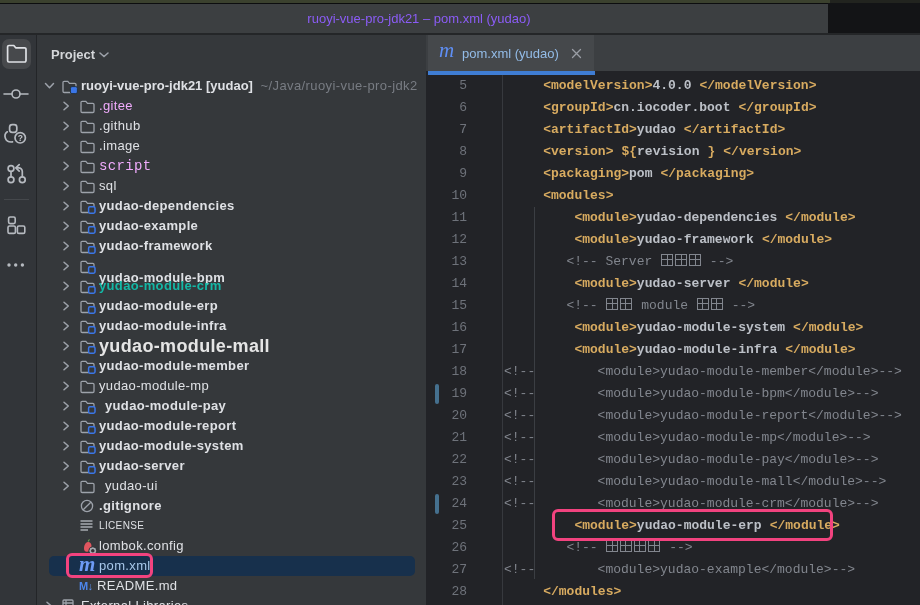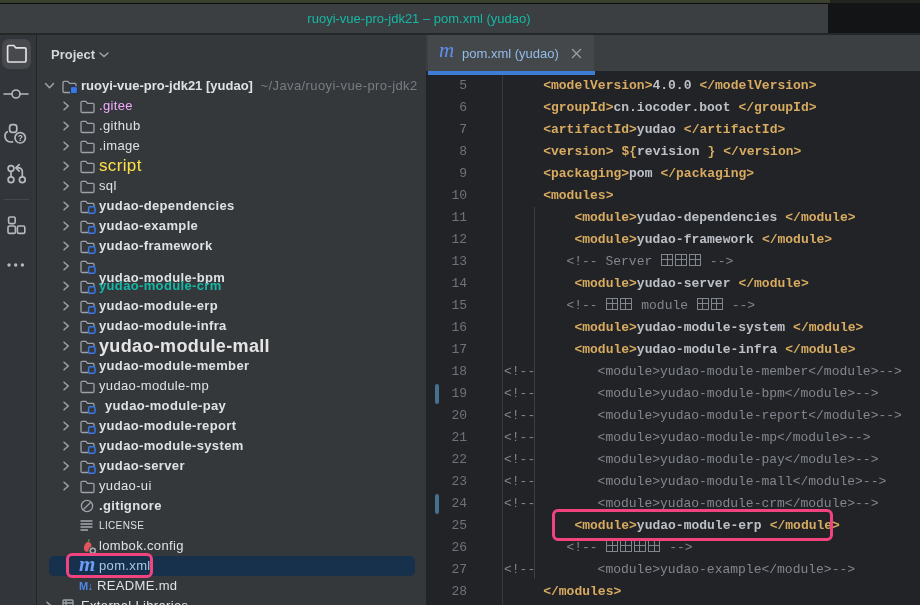--- a/index.html
+++ b/index.html
@@ -3,21 +3,21 @@
 <style>
   html,body{margin:0;padding:0;}
   body{width:920px;height:605px;position:relative;overflow:hidden;background:#222327;
        font-family:"Liberation Sans",sans-serif;-webkit-font-smoothing:antialiased;}
   .abs{position:absolute;}
   
   #olive{left:0;top:0;width:830px;height:3px;background:#3b412e;}
   #olive2{left:830px;top:0;width:90px;height:3px;background:#22241f;}
   #blackline{left:0;top:3px;width:828px;height:1px;background:#0c0d0e;}
   #titlebar{left:0;top:4px;width:828px;height:29px;background:#3c3f41;}
-  #title{left:0;top:11px;width:838px;text-align:center;font-size:13px;font-weight:500;color:#14b8a6;letter-spacing:0;}
+  #title{left:0;top:11px;width:838px;text-align:center;font-size:13px;font-weight:500;color:#8b5cf6;letter-spacing:0;}
   #blackbox{left:828px;top:3px;width:92px;height:30px;background:#131416;}
   #underbar{left:0;top:33px;width:920px;height:2px;background:#242628;}
   
   #sidebar{left:0;top:35px;width:36px;height:570px;background:#323539;}
   #sidesep{left:36px;top:35px;width:1px;height:570px;background:#232528;}
   #panel{left:37px;top:35px;width:389px;height:570px;background:#35383b;}
   #folderbtn{left:2px;top:39px;width:29px;height:30px;background:#47494c;border-radius:7px;}
   
   #tabbar{left:426px;top:35px;width:494px;height:36px;background:#3c3f42;}
   #tab{left:428px;top:35px;width:166px;height:36px;background:#45484b;}
@@ -138,21 +138,21 @@
 <svg class="abs" style="left:80px;top:140px" width="17" height="14" viewBox="0 0 17 14">
       <path d="M1 2.5 a1.2 1.2 0 0 1 1.2 -1.2 h3.6 l1.7 2 h5.3 a1.2 1.2 0 0 1 1.2 1.2 v6.8 a1.2 1.2 0 0 1 -1.2 1.2 h-10.6 a1.2 1.2 0 0 1 -1.2 -1.2 z" fill="none" stroke="#9da2aa" stroke-width="1.3"></path>
     </svg>
 <div class="abs" style="left:99px;top:136px;height:20px;line-height:20px;font-size:13px;letter-spacing:0.35px;color:#dfe1e5;font-weight:normal;white-space:nowrap;">.image</div>
 <svg class="abs" style="left:61px;top:161px" width="10" height="10" viewBox="0 0 10 10">
       <path d="M3 1.2 L7.3 5 L3 8.8" fill="none" stroke="#9da2aa" stroke-width="1.5" stroke-linecap="round" stroke-linejoin="round"></path>
     </svg>
 <svg class="abs" style="left:80px;top:160px" width="17" height="14" viewBox="0 0 17 14">
       <path d="M1 2.5 a1.2 1.2 0 0 1 1.2 -1.2 h3.6 l1.7 2 h5.3 a1.2 1.2 0 0 1 1.2 1.2 v6.8 a1.2 1.2 0 0 1 -1.2 1.2 h-10.6 a1.2 1.2 0 0 1 -1.2 -1.2 z" fill="none" stroke="#9da2aa" stroke-width="1.3"></path>
     </svg>
-<div class="abs" style="left:99px;top:156px;height:20px;line-height:20px;font-size:17px;letter-spacing:0.35px;color:#fde047;font-weight:normal;white-space:nowrap;">script</div>
+<div class="abs" style="left:99px;top:156px;height:20px;line-height:20px;font-size:14px;letter-spacing:0.35px;color:#f0abfc;font-weight:normal;white-space:nowrap;font-family:Liberation Mono, monospace;">script</div>
 <svg class="abs" style="left:61px;top:181px" width="10" height="10" viewBox="0 0 10 10">
       <path d="M3 1.2 L7.3 5 L3 8.8" fill="none" stroke="#9da2aa" stroke-width="1.5" stroke-linecap="round" stroke-linejoin="round"></path>
     </svg>
 <svg class="abs" style="left:80px;top:180px" width="17" height="14" viewBox="0 0 17 14">
       <path d="M1 2.5 a1.2 1.2 0 0 1 1.2 -1.2 h3.6 l1.7 2 h5.3 a1.2 1.2 0 0 1 1.2 1.2 v6.8 a1.2 1.2 0 0 1 -1.2 1.2 h-10.6 a1.2 1.2 0 0 1 -1.2 -1.2 z" fill="none" stroke="#9da2aa" stroke-width="1.3"></path>
     </svg>
 <div class="abs" style="left:99px;top:176px;height:20px;line-height:20px;font-size:13px;letter-spacing:0.35px;color:#dfe1e5;font-weight:normal;white-space:nowrap;">sql</div>
 <svg class="abs" style="left:61px;top:201px" width="10" height="10" viewBox="0 0 10 10">
       <path d="M3 1.2 L7.3 5 L3 8.8" fill="none" stroke="#9da2aa" stroke-width="1.5" stroke-linecap="round" stroke-linejoin="round"></path>
     </svg>
@@ -263,21 +263,21 @@
       <path d="M1 2.5 a1.2 1.2 0 0 1 1.2 -1.2 h3.6 l1.7 2 h5.3 a1.2 1.2 0 0 1 1.2 1.2 v6.8 a1.2 1.2 0 0 1 -1.2 1.2 h-10.6 a1.2 1.2 0 0 1 -1.2 -1.2 z" fill="none" stroke="#9da2aa" stroke-width="1.3"></path>
       <rect x="8.6" y="6.8" width="6.4" height="6.4" rx="1.4" fill="#35383b" stroke="#3b76e8" stroke-width="1.5"></rect>
     </svg>
 <div class="abs" style="left:99px;top:456px;height:20px;line-height:20px;font-size:13px;letter-spacing:0.35px;color:#dfe1e5;font-weight:bold;white-space:nowrap;">yudao-server</div>
 <svg class="abs" style="left:61px;top:481px" width="10" height="10" viewBox="0 0 10 10">
       <path d="M3 1.2 L7.3 5 L3 8.8" fill="none" stroke="#9da2aa" stroke-width="1.5" stroke-linecap="round" stroke-linejoin="round"></path>
     </svg>
 <svg class="abs" style="left:80px;top:480px" width="17" height="14" viewBox="0 0 17 14">
       <path d="M1 2.5 a1.2 1.2 0 0 1 1.2 -1.2 h3.6 l1.7 2 h5.3 a1.2 1.2 0 0 1 1.2 1.2 v6.8 a1.2 1.2 0 0 1 -1.2 1.2 h-10.6 a1.2 1.2 0 0 1 -1.2 -1.2 z" fill="none" stroke="#9da2aa" stroke-width="1.3"></path>
     </svg>
-<div class="abs" style="left:99px;top:476px;height:20px;line-height:20px;font-size:13px;letter-spacing:0.35px;color:#dfe1e5;font-weight:normal;white-space:nowrap;">yudao-ui</div>
+<div class="abs" style="left:105px;top:476px;height:20px;line-height:20px;font-size:13px;letter-spacing:0.35px;color:#dfe1e5;font-weight:normal;white-space:nowrap;">yudao-ui</div>
 <svg class="abs" style="left:80px;top:499px" width="14" height="14" viewBox="0 0 14 14">
       <circle cx="7" cy="7" r="5.6" fill="none" stroke="#9da2aa" stroke-width="1.3"></circle>
       <path d="M3.2 10.8 L10.8 3.2" stroke="#9da2aa" stroke-width="1.3"></path>
     </svg>
 <div class="abs" style="left:99px;top:496px;height:20px;line-height:20px;font-size:13px;letter-spacing:0.35px;color:#dfe1e5;white-space:nowrap;font-weight:bold;">.gitignore</div>
 <svg class="abs" style="left:80px;top:520px" width="13" height="12" viewBox="0 0 13 12">
       <g stroke="#a6aab1" stroke-width="1.5">
         <path d="M0.5 1 h12 M0.5 4 h12 M0.5 7 h12 M0.5 10 h7.5"></path>
       </g>
     </svg>

